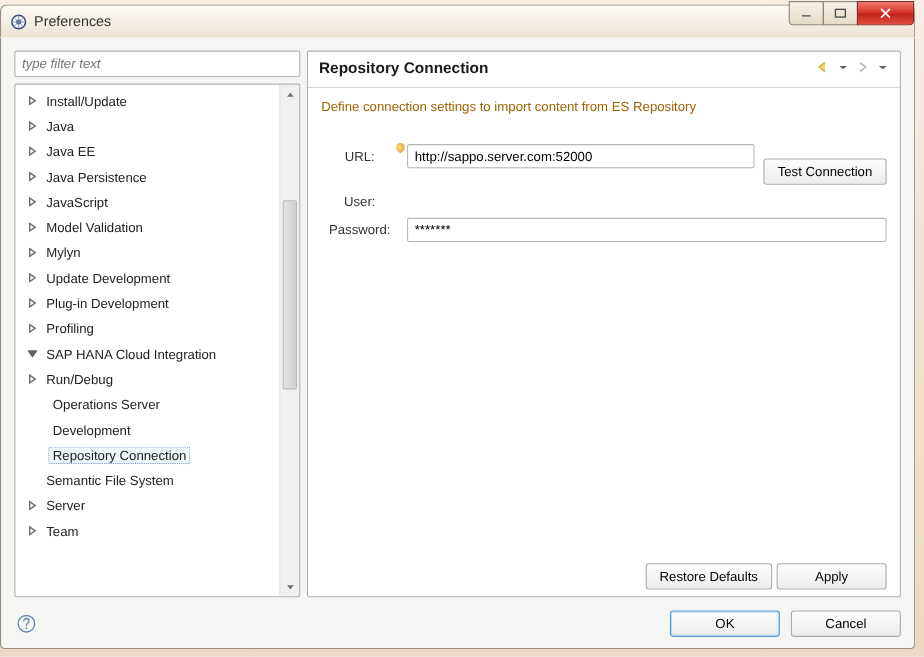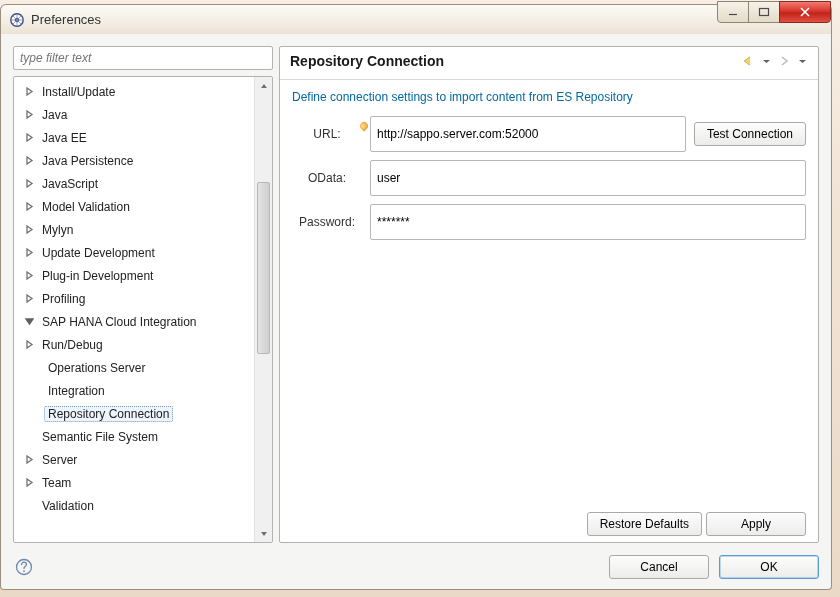--- a/index.html
+++ b/index.html
@@ -220,37 +220,37 @@
   .nav-btn svg { width:12px; height:12px; }
   .nav-drop svg { width:7px; height:7px; }
   .detail-body {
     flex: 1 1 auto;
     padding: 10px 12px 6px 12px;
     display: flex;
     flex-direction: column;
   }
   .desc {
     font-size: 12px;
-    color: #0369a1;
+    color: #a16207;
     margin-bottom: 12px;
   }
   .form-row {
     display: flex;
     align-items: center;
     margin-bottom: 8px;
   }
   .form-row .label {
     width: 70px;
     color: #333;
     text-align: center;
   }
   .form-row input[type=text],
   .form-row input[type=password] {
     flex: 1 1 auto;
-    height: 36px;
+    height: 22px;
     box-sizing: border-box;
     border: 1px solid #b7b7b6;
     border-radius: 2px;
     padding: 0 6px;
     font: inherit;
     background: #fff;
   }
   .deco {
     width: 8px;
     text-align: center;
@@ -282,21 +282,21 @@
     box-shadow: 0 0 0 1px rgba(90,155,213,.35) inset;
   }
   .btn.wide { min-width: 100px; }
   .detail-actions {
     margin-top: auto;
     display: flex;
     justify-content: flex-end;
     gap: 4px;
     padding-top: 8px;
   }
-  .test-btn { margin-left: 8px; }
+  .test-btn { margin-left: 8px; margin-top: 28px; }
 
   
   .bottom {
     display: flex;
     align-items: center;
     padding-top: 12px;
   }
   .help-btn {
     width: 22px; height: 22px;
     display:flex; align-items:center; justify-content:center;
@@ -442,21 +442,21 @@
                   <svg class="tw-icon" viewBox="0 0 9 9">
                     <path d="M2 1l5 3.5L2 8z"></path>
                   </svg>
                 </span>
                 <span class="lbl">Run/Debug</span>
               </div>
               <div class="tree-item level-1">
                 <span class="lbl">Operations Server</span>
               </div>
               <div class="tree-item level-1">
-                <span class="lbl">Integration</span>
+                <span class="lbl">Development</span>
               </div>
               <div class="tree-item level-1 selected">
                 <span class="lbl">Repository Connection</span>
               </div>
               <div class="tree-item">
                 <span class="tw"></span>
                 <span class="lbl">Semantic File System</span>
               </div>
               <div class="tree-item">
                 <span class="tw">
@@ -466,24 +466,20 @@
                 </span>
                 <span class="lbl">Server</span>
               </div>
               <div class="tree-item">
                 <span class="tw">
                   <svg class="tw-icon" viewBox="0 0 9 9">
                     <path d="M2 1l5 3.5L2 8z"></path>
                   </svg>
                 </span>
                 <span class="lbl">Team</span>
-              </div>
-              <div class="tree-item">
-                <span class="tw"></span>
-                <span class="lbl">Validation</span>
               </div>
             </div>
           <div class="tree-scroll">
             <div class="scroll-arrow top">
                 <svg viewBox="0 0 8 8">
                   <path d="M1 6l3-4 3 4z"></path>
                 </svg>
               </div>
             <div class="scroll-thumb"></div>
             <div class="scroll-arrow bot">
@@ -526,23 +522,22 @@
           <div class="desc">Define connection settings to import content from ES Repository</div>
 
           <div class="form-row">
             <span class="label">URL:</span>
             <span class="deco"></span>
             <input type="text" value="http://sappo.server.com:52000" style="">
             <button class="btn test-btn">Test Connection</button>
           </div>
 
           <div class="form-row">
-            <span class="label">OData:</span>
+            <span class="label">User:</span>
             <span class="nodeco"></span>
-            <input type="text" value="user" style="">
           </div>
 
           <div class="form-row">
             <span class="label">Password:</span>
             <span class="nodeco"></span>
             <input type="text" value="*******" style="">
           </div>
 
           <div class="detail-actions">
             <button class="btn wide">Restore Defaults</button>
@@ -555,19 +550,19 @@
     <div class="bottom">
       <div class="help-btn">
         <svg viewBox="0 0 18 18">
             <circle cx="9" cy="9" r="7.5" fill="none" stroke="#6b88b0" stroke-width="1.3"></circle>
             <path d="M6.6 6.6c0-1.4 1.1-2.4 2.4-2.4s2.4 1 2.4 2.3c0 1-.6 1.5-1.4 2.1-.7.5-1 .9-1 1.8" fill="none" stroke="#6b88b0" stroke-width="1.3" stroke-linecap="round"></path>
             <circle cx="9" cy="13.1" r="0.9" fill="#6b88b0"></circle>
           </svg>
       </div>
       <div class="bottom-space"></div>
       <div class="bottom-btns">
+        <button class="btn wide primary">OK</button>
         <button class="btn wide">Cancel</button>
-        <button class="btn wide primary">OK</button>
       </div>
     </div>
 
   </div>
 </div>
 
 </body></html>

